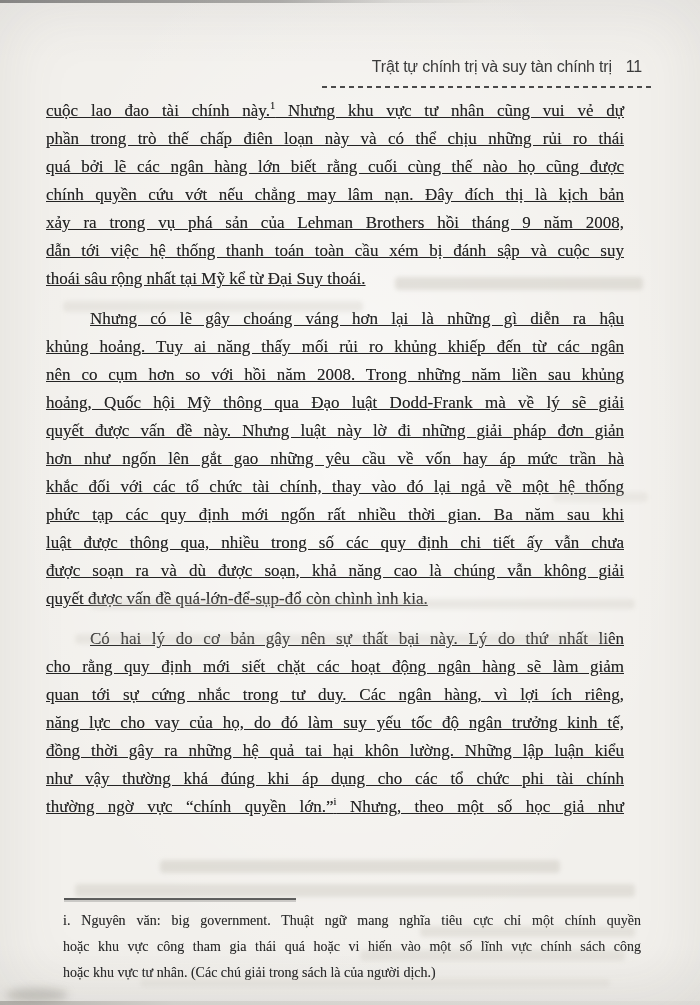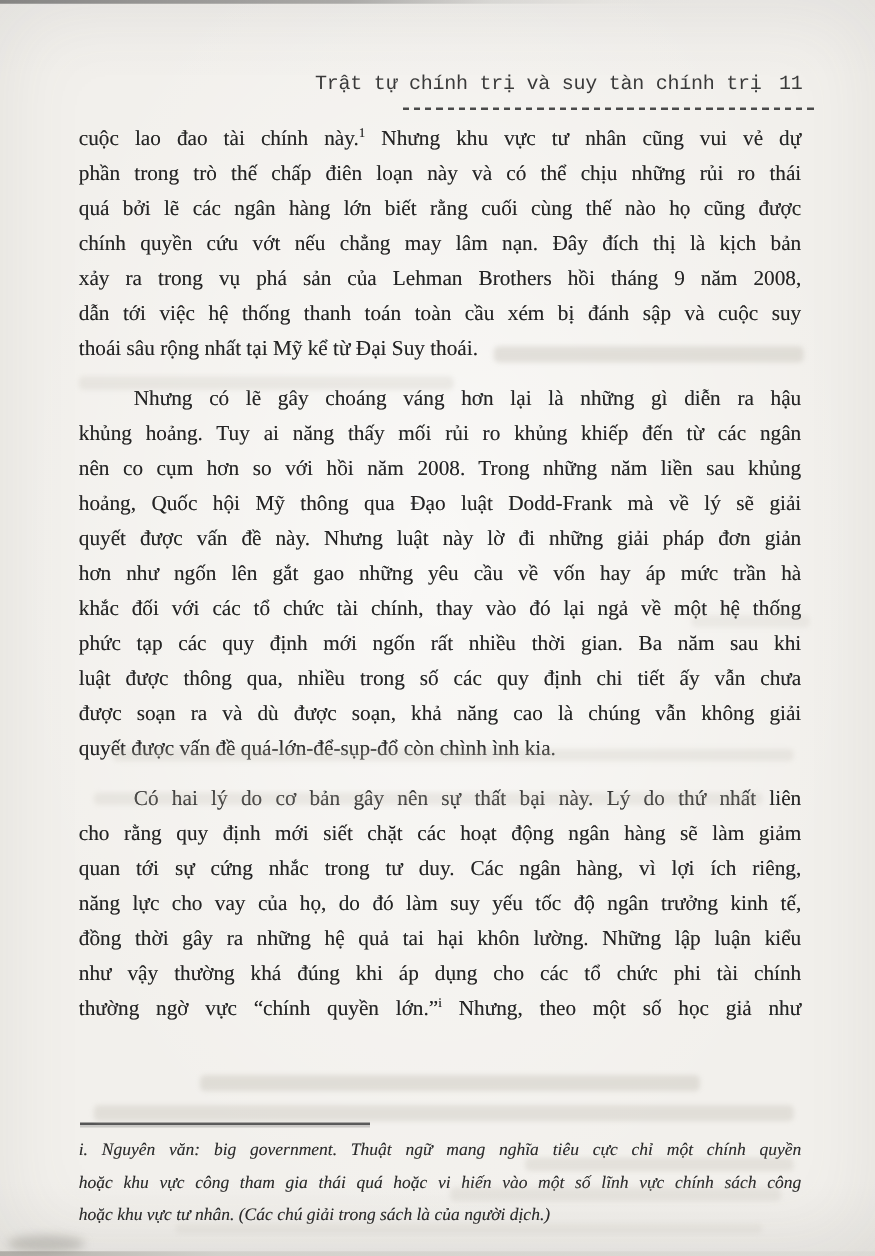--- a/index.html
+++ b/index.html
@@ -25,54 +25,55 @@
   .bottom-edge{
     position:absolute;bottom:0;left:0;height:4px;width:100%;
     background:linear-gradient(90deg, rgba(120,115,108,0.45) 0%, rgba(160,156,150,0.25) 25%, rgba(190,187,181,0.15) 100%);
   }
   .corner-smudge{
     position:absolute;left:6px;bottom:3px;width:62px;height:14px;
     background:rgba(130,126,118,0.35);filter:blur(4px);border-radius:50%;
   }
   .running-head{
     position:absolute;top:58px;right:58px;
-    font-family:Liberation Mono, monospace;
+    font-family:Liberation Sans, sans-serif;
     font-size:16px;letter-spacing:-0.2px;color:#3a3a3a;
     white-space:nowrap;
   }
   .running-head .head-page{margin-left:14px;}
   .head-rule{
     position:absolute;top:86px;left:322px;width:330px;height:2px;
     background:repeating-linear-gradient(90deg,#4a4a4a 0 5px,transparent 5px 9px);
   }
   .body-text{
-    position:absolute;left:63px;top:97px;width:578px;
+    position:absolute;left:46px;top:97px;width:578px;
     font-size:17px;color:#242424;
     text-shadow:0 0 0.4px rgba(40,40,40,0.45);
+    text-decoration:underline;
   }
   .para{margin:0 0 12px 0;padding:0;}
   .line{
     line-height:28px;
     text-align:justify;
     text-align-last:justify;
     white-space:normal;
   }
   .line.endline{text-align-last:left;}
   .line.indent{text-indent:44px;}
   sup{font-size:10.5px;line-height:0;vertical-align:super;}
   .footnote-rule{
     position:absolute;left:64px;top:898px;width:232px;height:2px;
     background:#555;box-shadow:0 2px 0 rgba(85,85,85,0.25);
   }
   .footnote{
     position:absolute;left:63px;top:908px;width:578px;
     font-size:14px;color:#2b2b2b;
     text-shadow:0 0 0.3px rgba(40,40,40,0.4);
   }
-  .footnote .line{line-height:26px;font-style:italic;}
+  .footnote .line{line-height:26px;}
   .ghost{
     position:absolute;border-radius:4px;
     background:#c9c5bc;filter:blur(2px);
   }
 </style>
 </head>
 <body>
 
 <div class="page">
 

